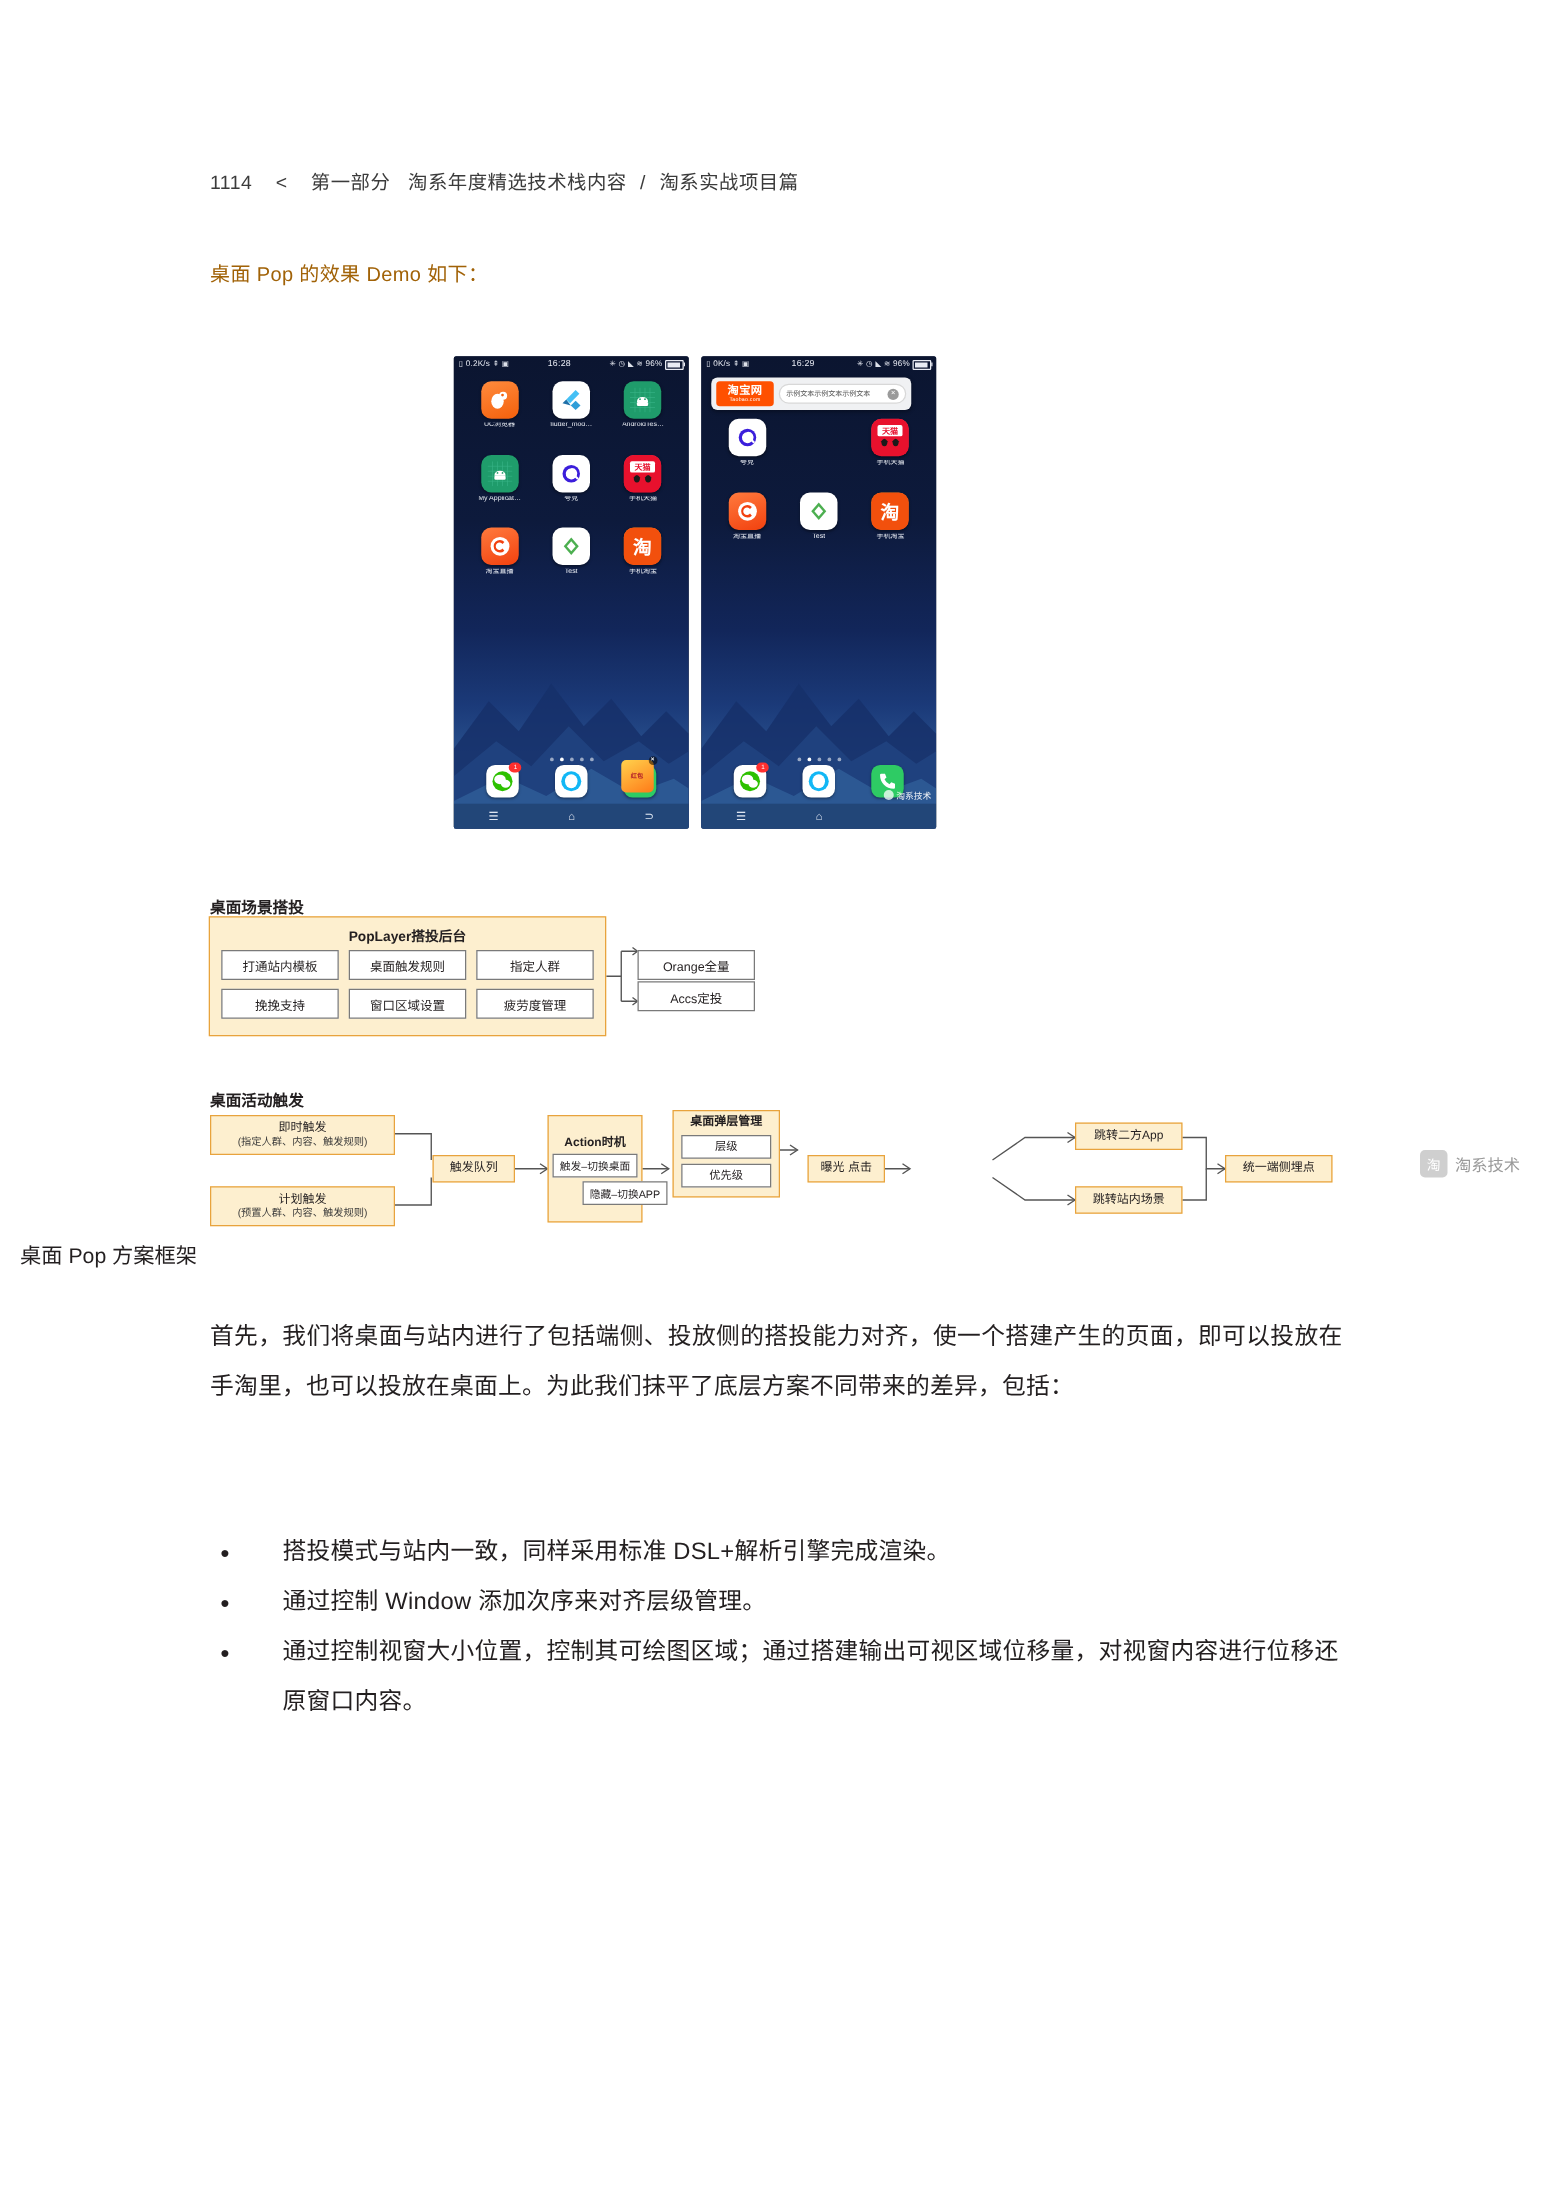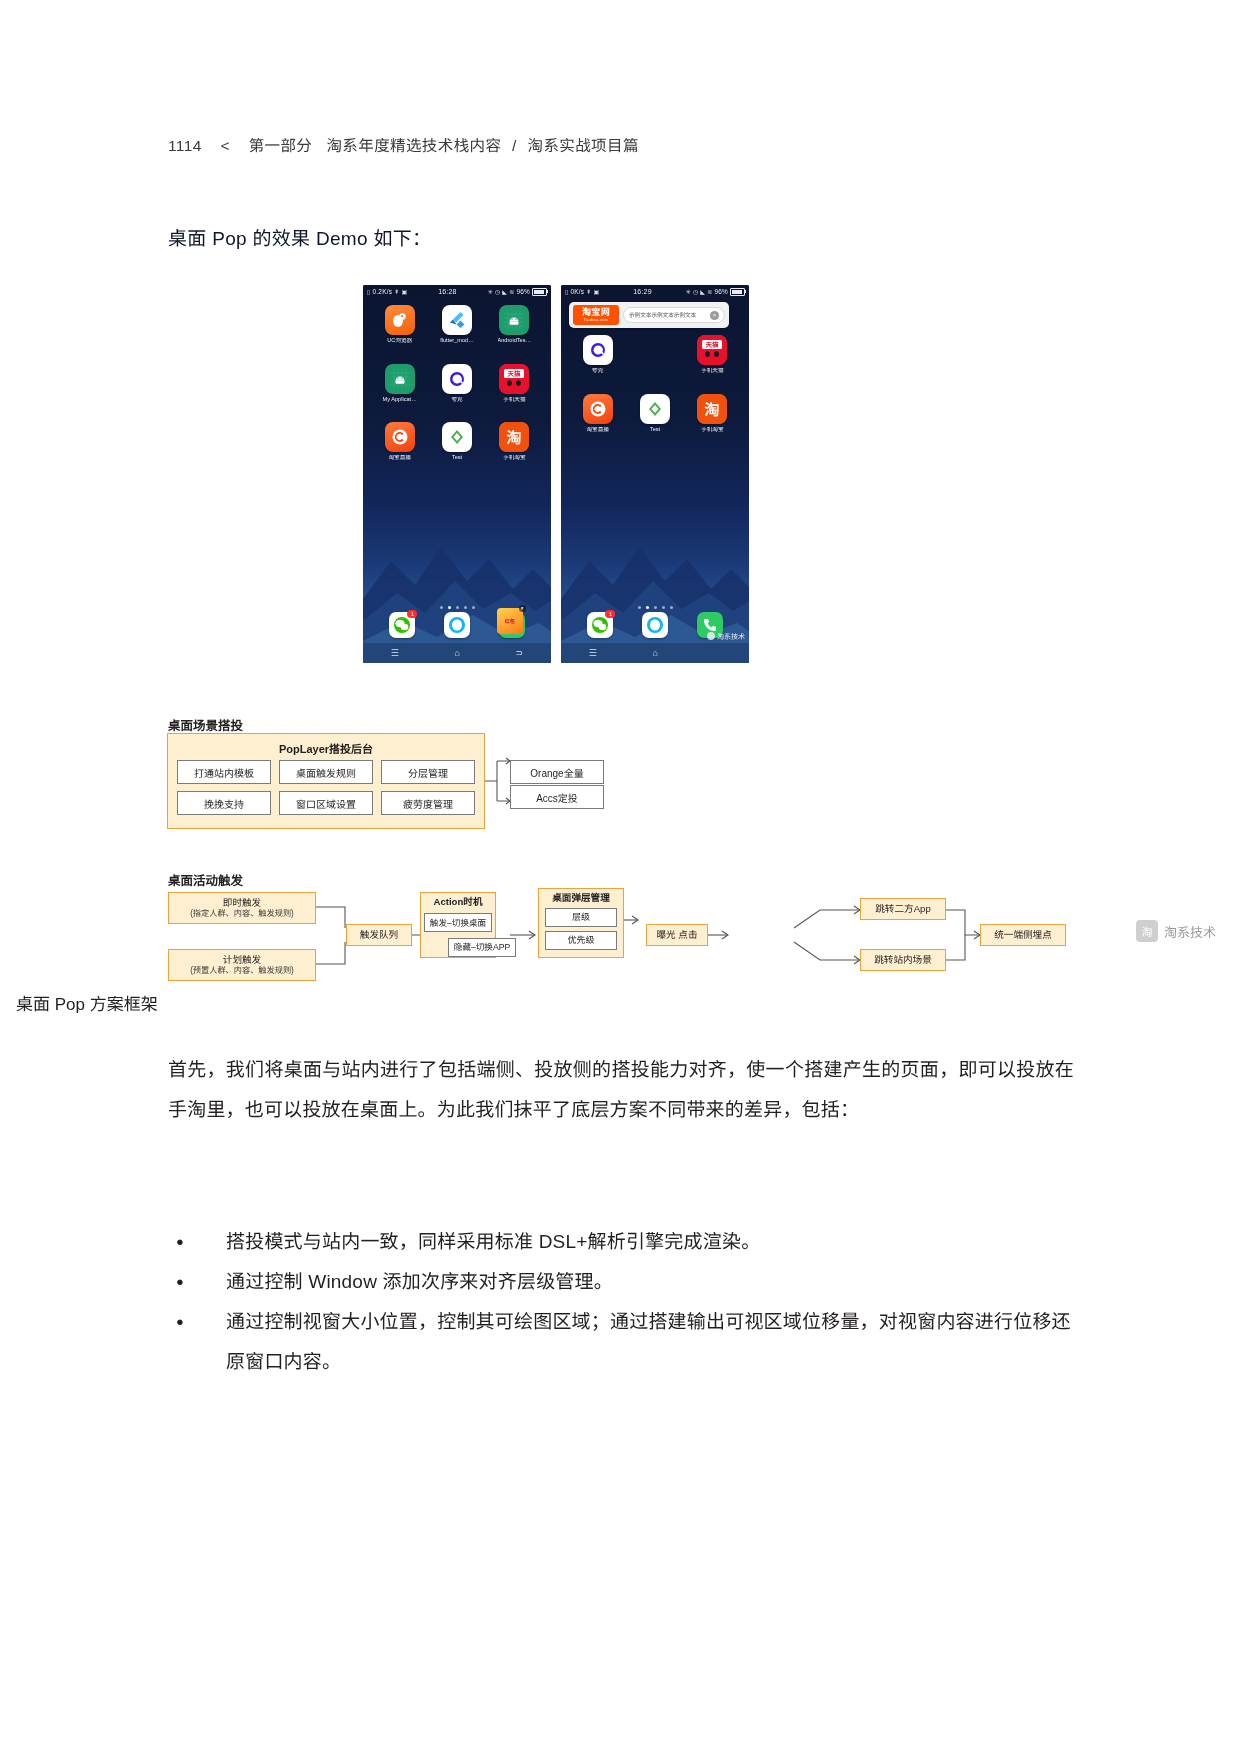--- a/index.html
+++ b/index.html
@@ -18,21 +18,21 @@
     position:absolute;left:168px;top:133px;
     font-size:15.5px;color:#3b3b3b;letter-spacing:.4px;white-space:nowrap;
   }
   .runhead .folio{margin-right:14px;}
   .runhead .caret{margin-right:14px;}
   .runhead .sep{margin:0 6px;}
 
   
   .intro{
     position:absolute;left:168px;top:206px;
-    font-size:19px;color:#0f172a;letter-spacing:.3px;margin-top:17px;
+    font-size:16px;color:#a16207;letter-spacing:.3px;
   }
 
   
   .phones{position:absolute;left:363px;top:285px;width:386px;height:378px;display:flex;gap:10px;}
   .phone{
     width:188px;height:378px;
     background:#0b1430;
     position:relative;overflow:hidden;
     border-radius:2px;
   }
@@ -567,21 +567,21 @@
       </div>
     </div>
   </div>
 
   <div class="dg1-title">桌面场景搭投</div>
   <div class="dg1-box">
     <div class="dg1-head">PopLayer搭投后台</div>
     <div class="dg1-cells">
       <div class="cell">打通站内模板</div>
       <div class="cell">桌面触发规则</div>
-      <div class="cell">分层管理</div>
+      <div class="cell">指定人群</div>
       <div class="cell">挽挽支持</div>
       <div class="cell">窗口区域设置</div>
       <div class="cell">疲劳度管理</div>
     </div>
   </div>
   <svg style="position:absolute;left:485px;top:755px;width:30px;height:70px;">
     <path d="M0 26 L12 26 M12 6 L12 46 M12 6 L25 6 M12 46 L25 46" stroke="#555" stroke-width="1.1" fill="none"></path>
     <path d="M21 3 L25 6 L21 9" stroke="#555" stroke-width="1.1" fill="none"></path>
     <path d="M21 43 L25 46 L21 49" stroke="#555" stroke-width="1.1" fill="none"></path>
   </svg>
@@ -617,21 +617,21 @@
     <div class="n" style="left:8px;top:12px;width:148px;height:32px;">
       <span>即时触发</span>
       <span class="sub">(指定人群、内容、触发规则)</span>
     </div>
     <div class="n" style="left:8px;top:69px;width:148px;height:32px;">
       <span>计划触发</span>
       <span class="sub">(预置人群、内容、触发规则)</span>
     </div>
     <div class="n" style="left:186px;top:44px;width:66px;height:22px;">触发队列</div>
 
-    <div class="n" style="left:260px;top:12px;width:76px;height:66px;background:#fdefcf;justify-content:space-between;padding-top:3px;">
+    <div class="n" style="left:278px;top:12px;width:76px;height:86px;background:#fdefcf;justify-content:center;padding-top:3px;">
       <span style="font-weight:bold;font-size:9.6px;">Action时机</span>
       <span class="nw" style="margin-top:3px;width:66px;height:17px;display:flex;align-items:center;justify-content:center;font-size:8.6px;">触发–切换桌面</span>
       <span class="nw" style="margin-top:3px;width:66px;height:17px;display:flex;align-items:center;justify-content:center;font-size:8.6px;margin-left:48px;">隐藏–切换APP</span>
     </div>
 
     <div class="n" style="left:378px;top:8px;width:86px;height:70px;justify-content:flex-start;padding-top:3px;">
       <span style="font-weight:bold;font-size:9.6px;">桌面弹层管理</span>
       <span class="nw" style="margin-top:4px;width:70px;height:17px;display:flex;align-items:center;justify-content:center;font-size:9px;">层级</span>
       <span class="nw" style="margin-top:4px;width:70px;height:17px;display:flex;align-items:center;justify-content:center;font-size:9px;">优先级</span>
     </div>

